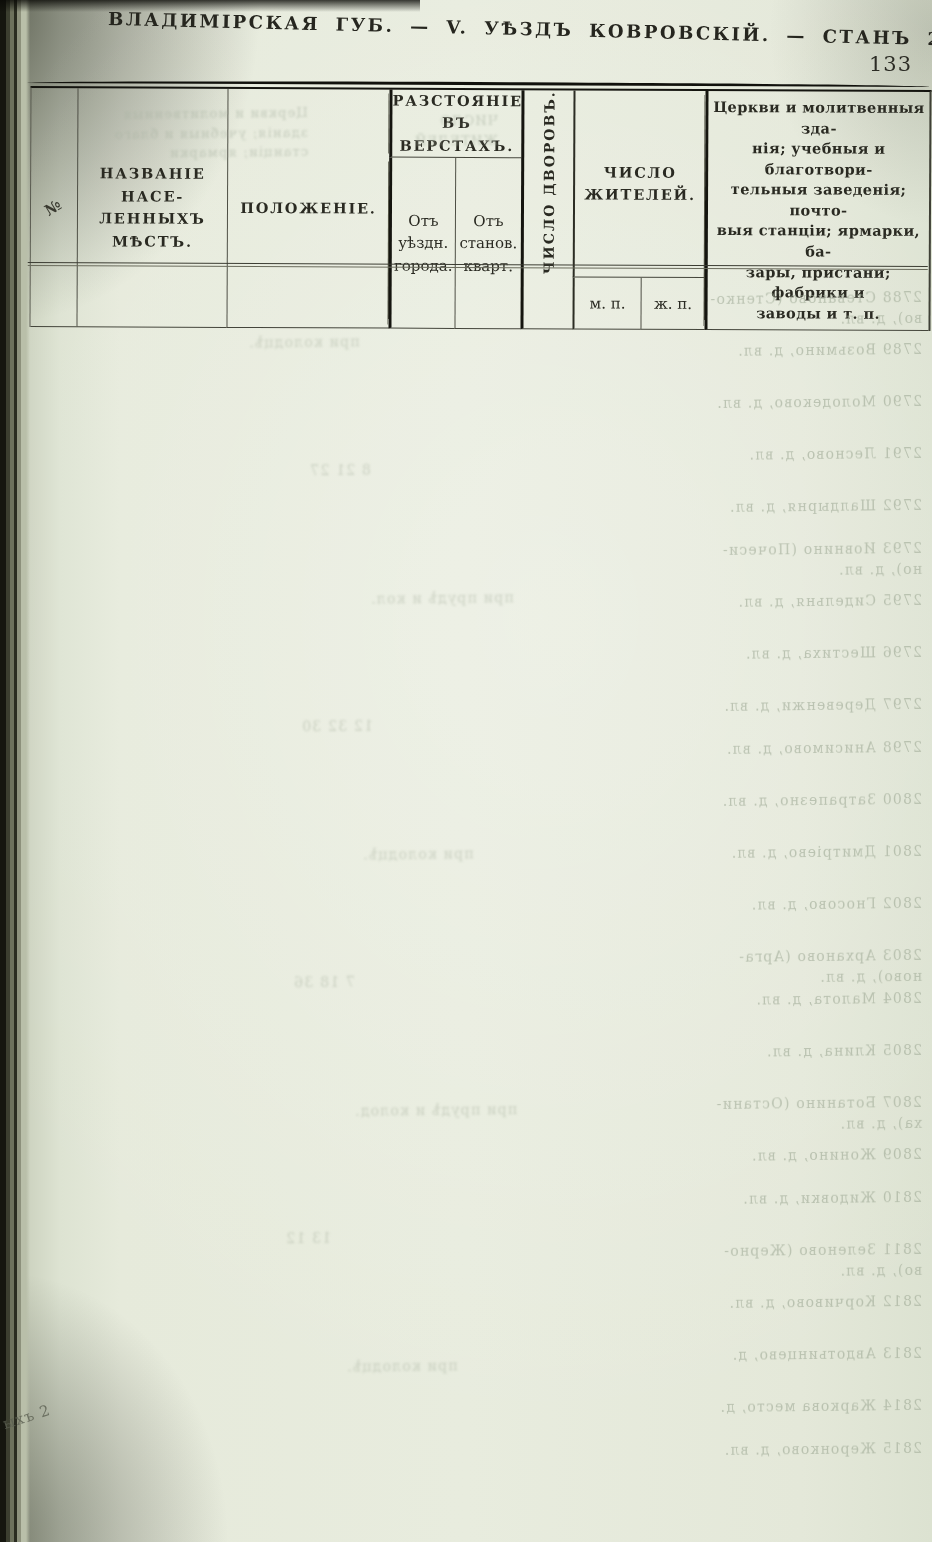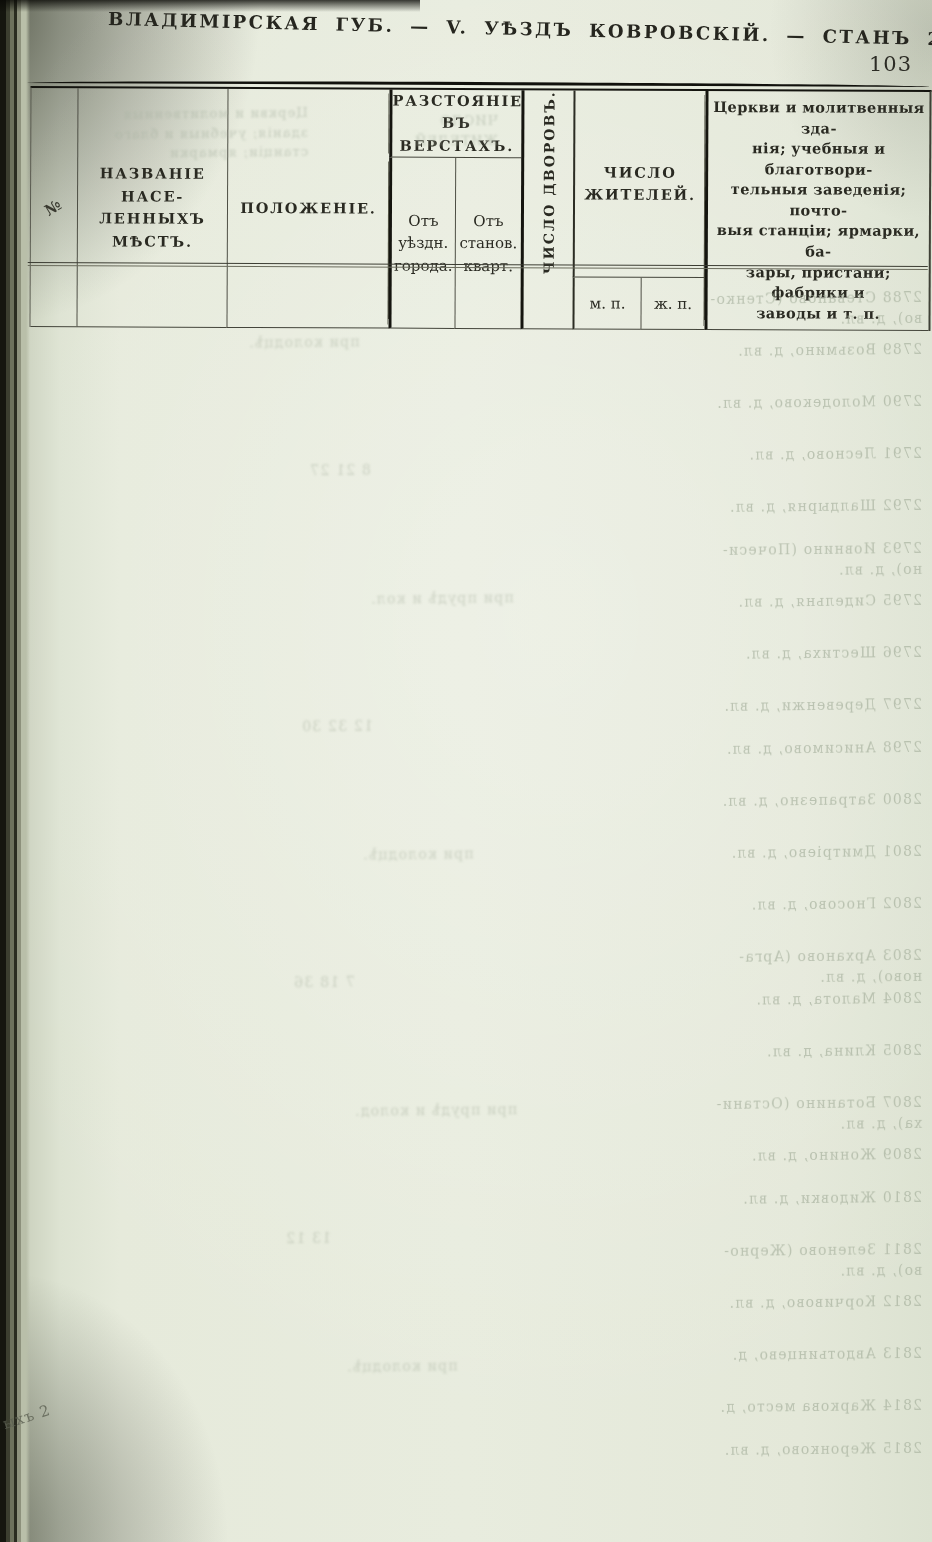--- a/index.html
+++ b/index.html
@@ -67,21 +67,21 @@
     transform:rotate(-18deg);letter-spacing:1px;opacity:.8;}
 </style>
 </head>
 <body>
 
 <div class="page">
   <div class="gutter"></div>
   <div class="topshadow"></div>
 
   <div class="running">ВЛАДИМІРСКАЯ ГУБ. — V. УѢЗДЪ КОВРОВСКІЙ. — СТАНЪ 2.</div>
-  <div class="pageno">103</div>
+  <div class="pageno">133</div>
 
   <div class="tblwrap">
     <table>
       <colgroup>
         <col class="w-num">
           <col class="w-name">
           <col class="w-loc">
         <col class="w-d1">
           <col class="w-d2">
           <col class="w-dv">

